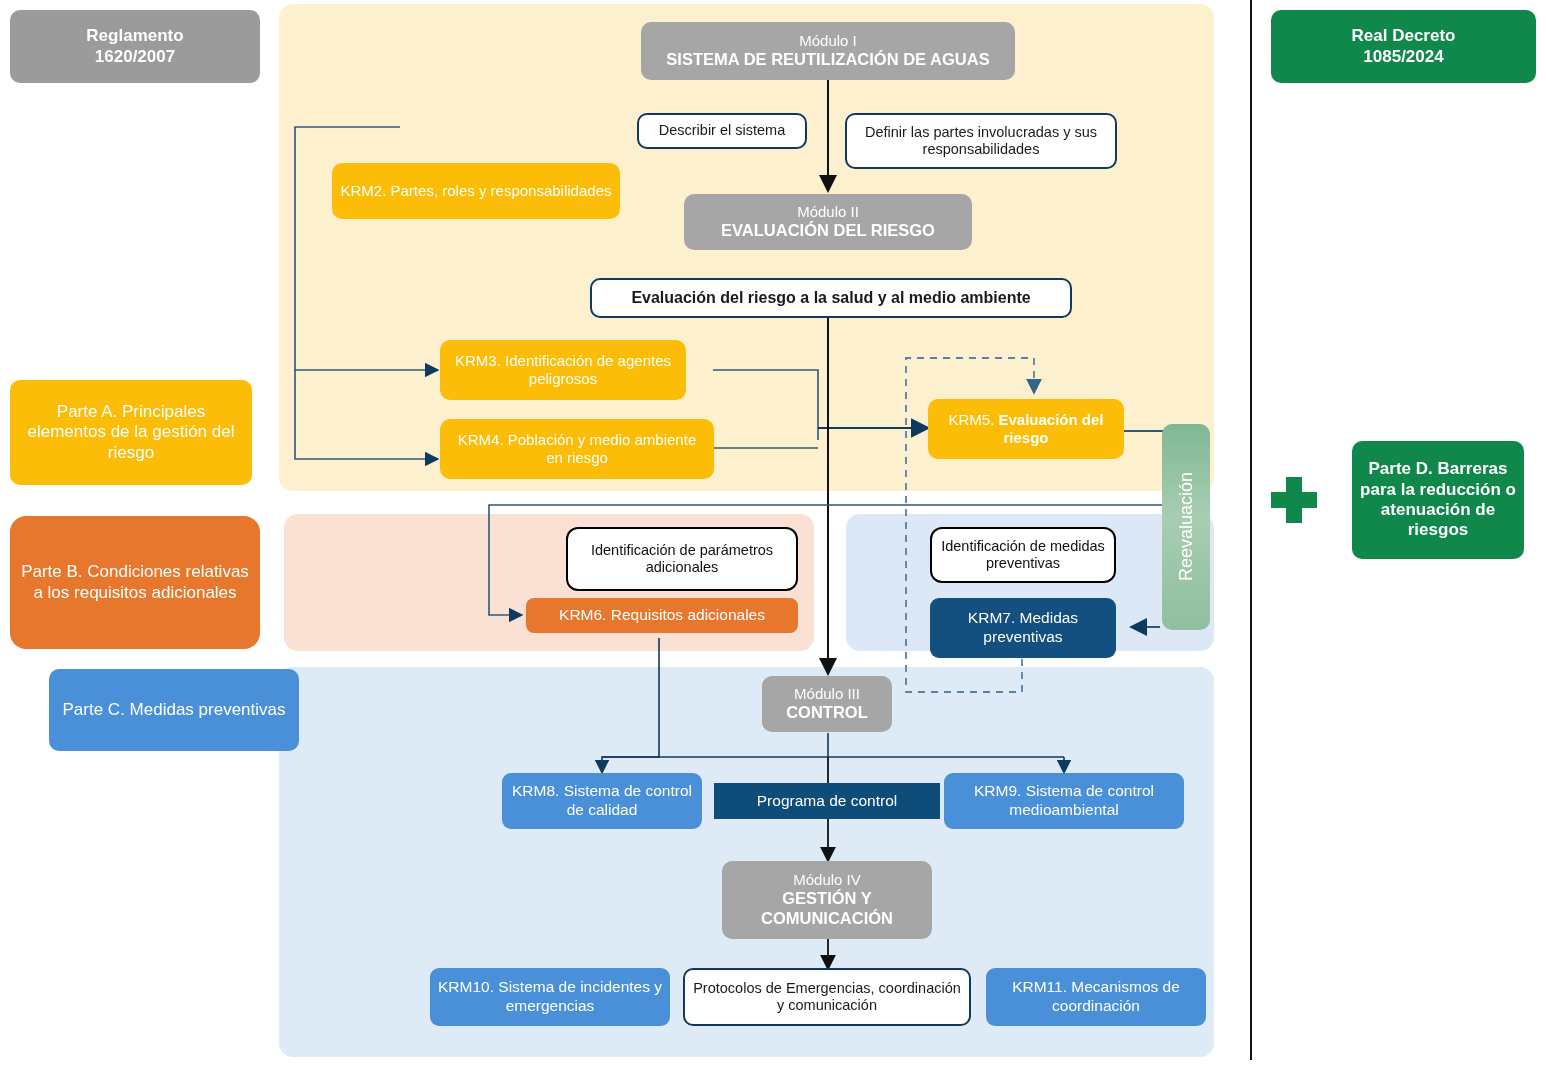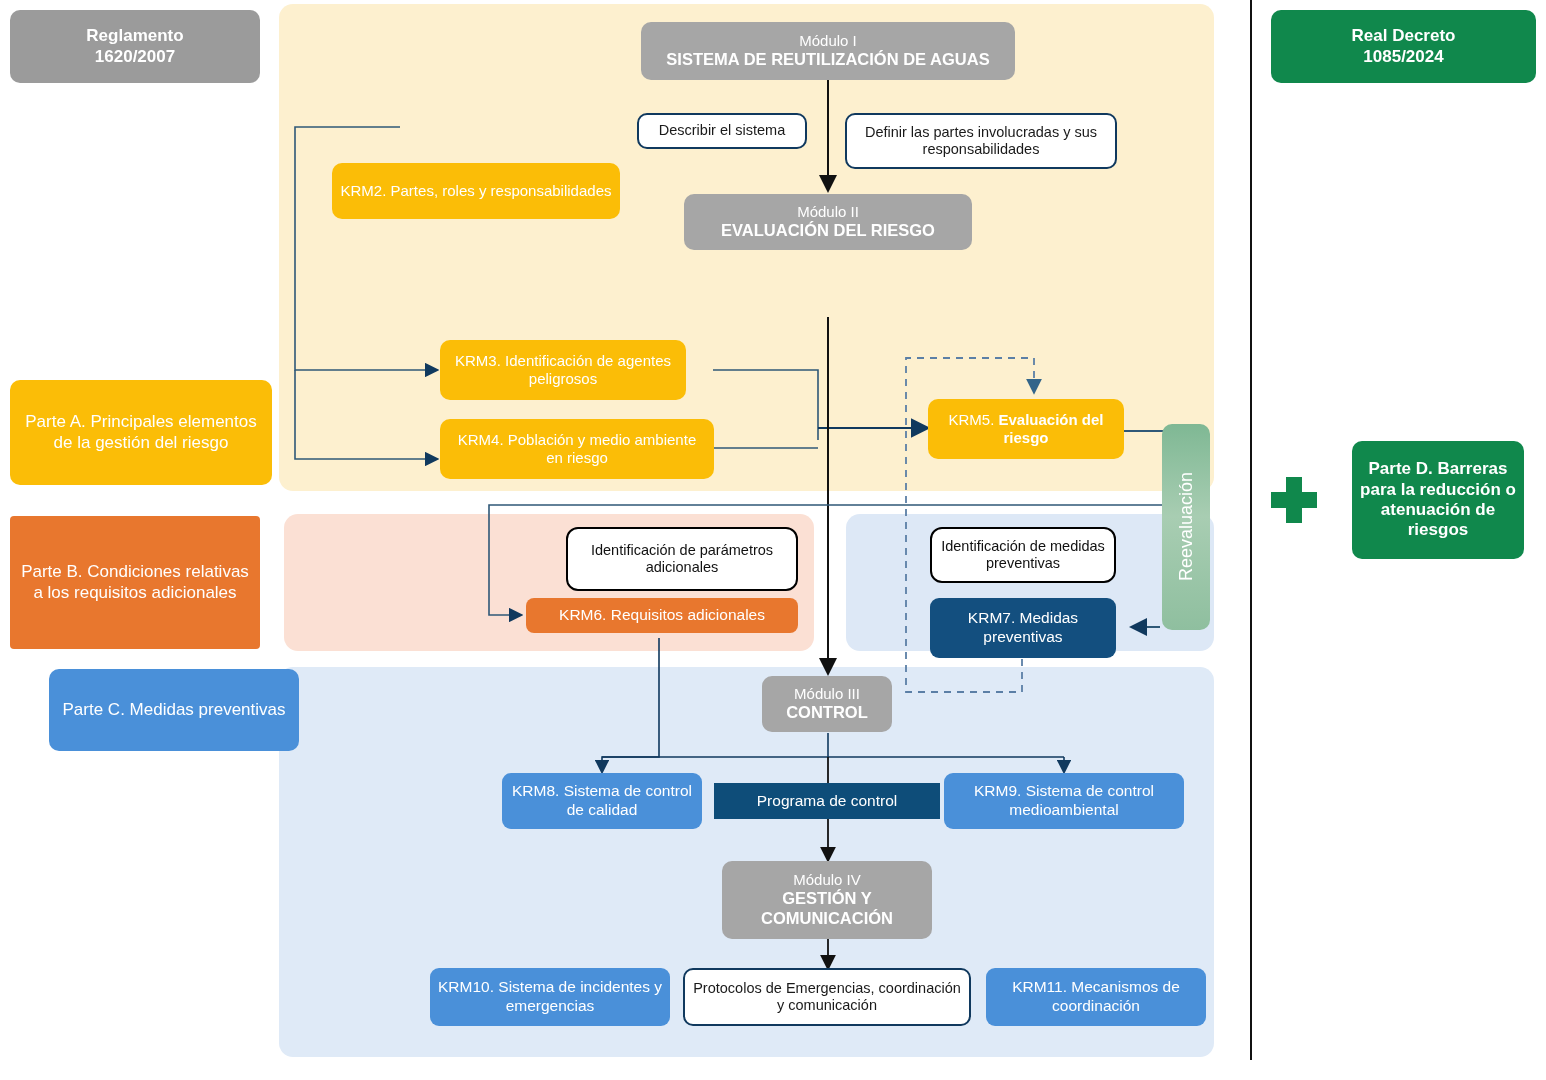--- a/index.html
+++ b/index.html
@@ -25,21 +25,21 @@
   .yellow{background:#fbbd07;color:#ffffff;border-radius:10px;font-size:15px;}
   .orange{background:#e8772e;color:#ffffff;border-radius:8px;font-size:15.5px;}
   .blue  {background:#4a90d9;color:#ffffff;border-radius:9px;font-size:15.5px;}
   .navy  {background:#134f7f;color:#ffffff;border-radius:9px;font-size:15.5px;}
   .navysq{background:#0e4d79;color:#ffffff;border-radius:0;font-size:15.5px;}
   .white {background:#ffffff;color:#1a1a1a;border:2px solid #10395e;border-radius:10px;font-size:14.5px;}
   .whiteblk{background:#ffffff;color:#111111;border:2.5px solid #000000;border-radius:12px;font-size:14.5px;}
   .green {background:#10884c;color:#ffffff;border-radius:10px;font-weight:bold;font-size:17px;}
   .greyleft{background:#9b9b9b;color:#ffffff;border-radius:10px;font-weight:bold;font-size:17px;}
   .yellowleft{background:#fbbd07;color:#ffffff;border-radius:10px;font-size:17px;}
-  .orangeleft{background:#e8772e;color:#ffffff;border-radius:4px;font-size:17px;}
+  .orangeleft{background:#e8772e;color:#ffffff;border-radius:16px;font-size:17px;}
   .blueleft{background:#4a90d9;color:#ffffff;border-radius:10px;font-size:17px;}
 
   .b{font-weight:bold;}
   .node span{display:block;padding:0 8px;}
 
   
   #reeval{position:absolute;left:1162px;top:424px;width:48px;height:206px;
      border-radius:10px;color:#ffffff;font-size:18px;
      background:linear-gradient(180deg,#7fb894 0%,#a8cdb2 45%,#8fbf9f 100%);
      display:flex;align-items:center;justify-content:center;}
@@ -106,21 +106,21 @@
     <path d="M828,757 L828,860" stroke="#111111" stroke-width="1.8" fill="none" marker-end="url(#ahk)"></path>
 
     <path d="M828,938 L828,968" stroke="#111111" stroke-width="1.8" fill="none" marker-end="url(#ahk)"></path>
   </svg>
 
   <div class="node greyleft" id="leg-reg" style="left:10px;top:10px;width:250px;height:73px;flex-direction:column;">
     <span>Reglamento</span>
     <span>1620/2007</span>
   </div>
 
-  <div class="node yellowleft" style="left:10px;top:380px;width:262px;height:105px;">
+  <div class="node yellowleft" style="left:10px;top:380px;width:242px;height:105px;">
     <span>Parte A. Principales elementos de la gestión del riesgo</span>
   </div>
 
   <div class="node orangeleft" style="left:10px;top:516px;width:250px;height:133px;">
     <span>Parte B. Condiciones relativas a los requisitos adicionales</span>
   </div>
 
   <div class="node blueleft" style="left:10px;top:669px;width:250px;height:82px;margin-left:39px;">
     <span>Parte C. Medidas preventivas</span>
   </div>
@@ -154,20 +154,23 @@
 
   <div class="node white" style="left:845px;top:113px;width:272px;height:56px;">
     <span>Definir las partes involucradas y sus responsabilidades</span>
   </div>
 
   <div class="node grey" style="left:684px;top:194px;width:288px;height:56px;flex-direction:column;">
     <span class="l1">Módulo II</span>
     <span class="l2">EVALUACIÓN DEL RIESGO</span>
   </div>
 
+  <div class="node white b" style="left:590px;top:278px;width:482px;height:40px;font-size:16px;">
+    <span>Evaluación del riesgo a la salud y al medio ambiente</span>
+  </div>
 
   <div class="node yellow" style="left:440px;top:340px;width:246px;height:60px;">
     <span>KRM3. Identificación de agentes peligrosos</span>
   </div>
 
   <div class="node yellow" style="left:440px;top:419px;width:274px;height:60px;">
     <span>KRM4. Población y medio ambiente en riesgo</span>
   </div>
 
   <div class="node yellow" style="left:928px;top:399px;width:196px;height:60px;flex-direction:column;">

